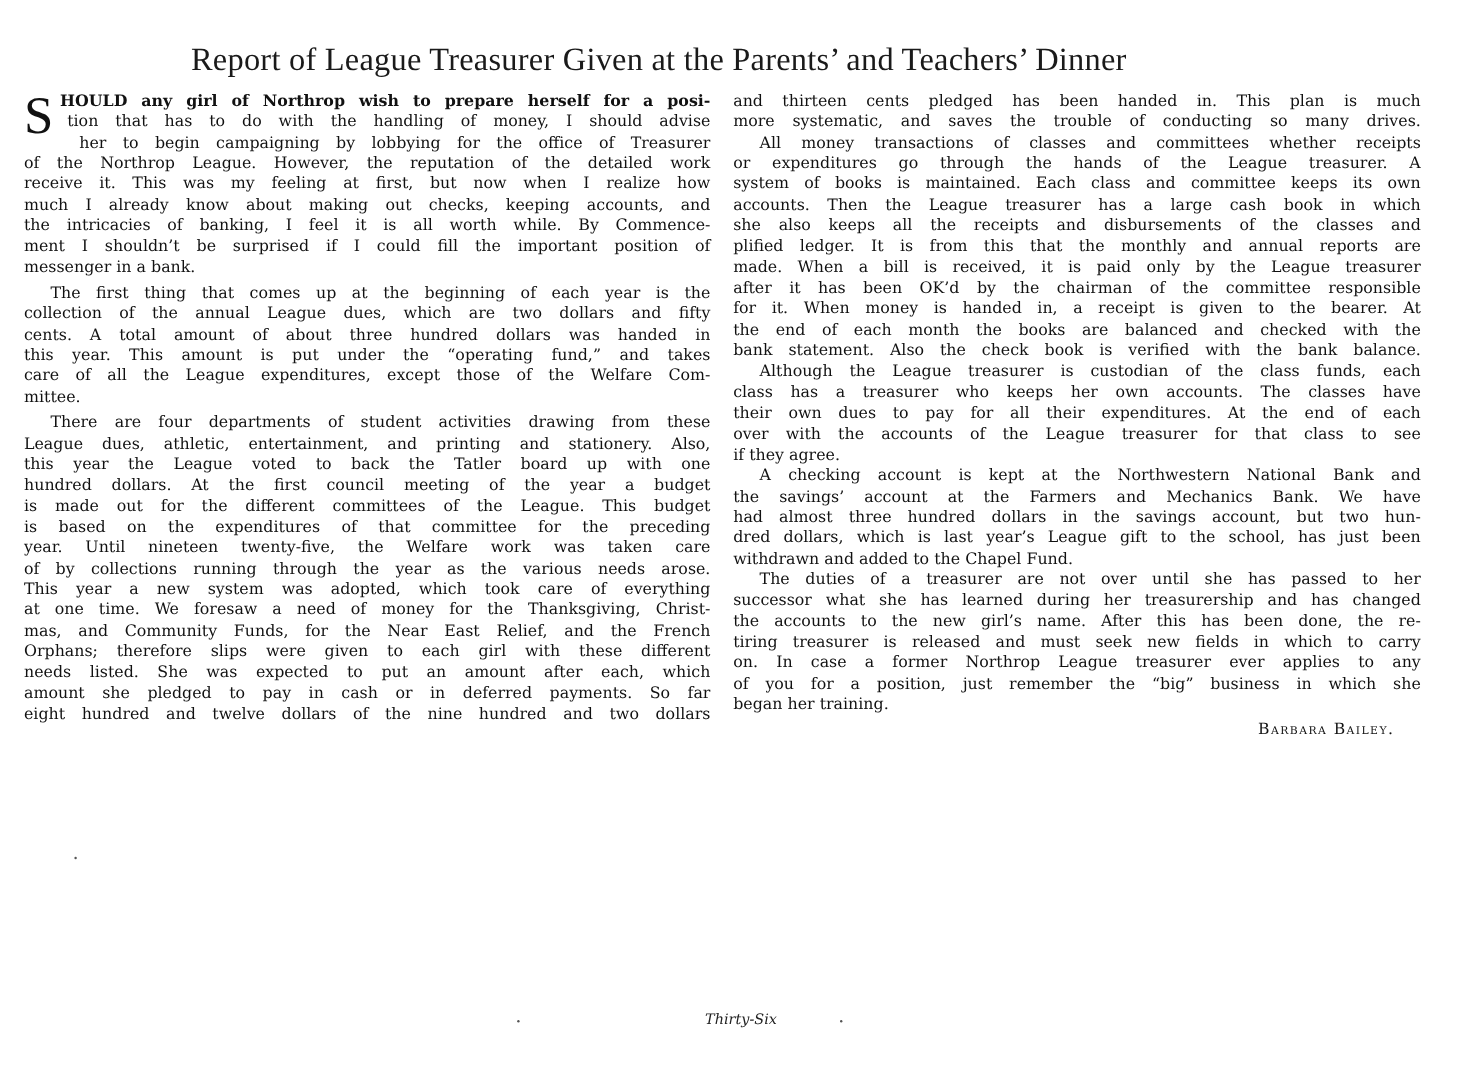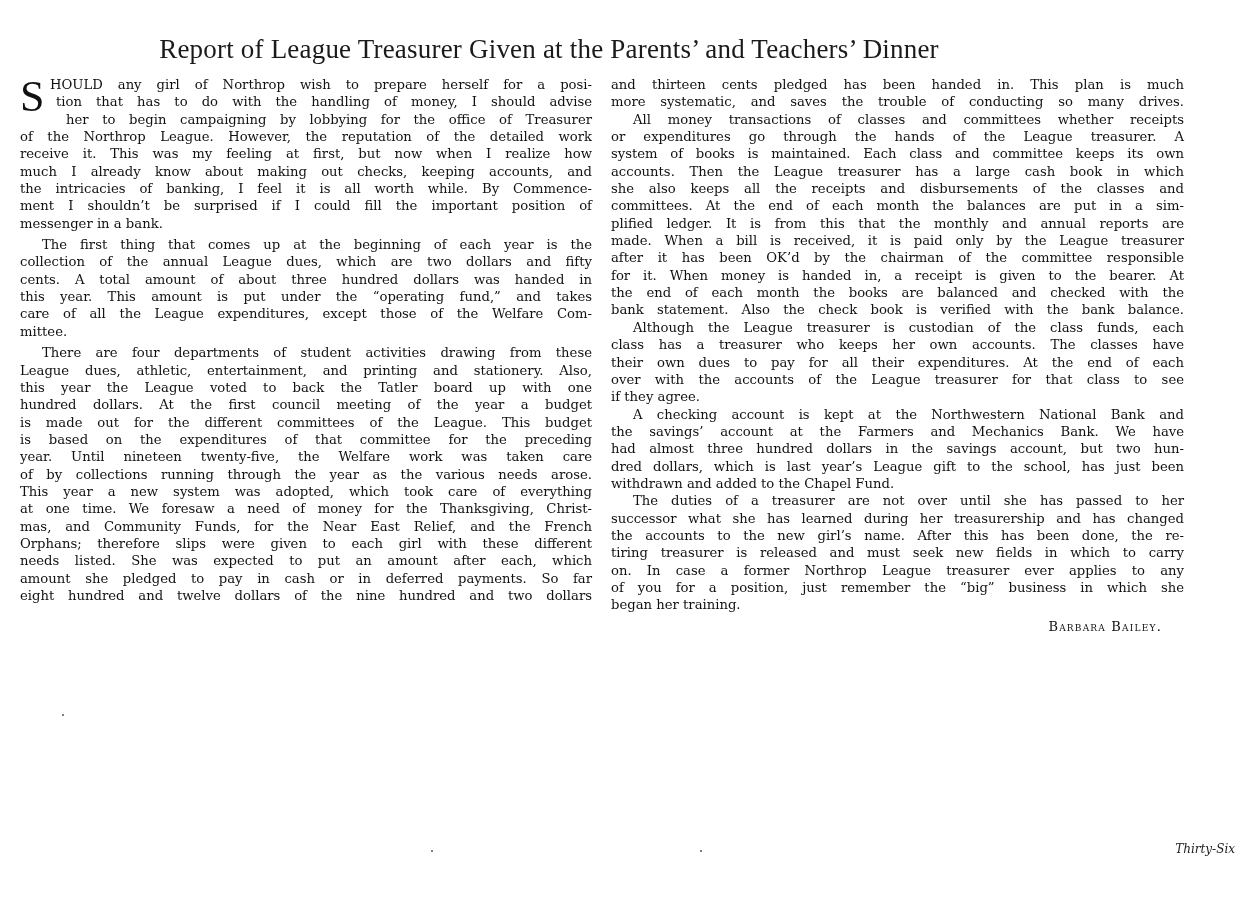--- a/index.html
+++ b/index.html
@@ -35,34 +35,34 @@
       font-family: "Liberation Serif", "DejaVu Serif", serif;
       font-size: 44px; line-height: 40px; color: #111;
     }
     .sig {
       display: block; text-align: right; margin-top: 4px;
       font-variant: small-caps; letter-spacing: 1.2px; font-size: 13px;
       padding-right: 22px;
     }
     .folio {
       position: absolute; top: 842px; left: 0; width: 1235px;
-      text-align: right; font-style: italic; font-size: 12px;
+      text-align: center; font-style: italic; font-size: 12px;
       font-family: "DejaVu Serif", serif; color: #222;
     }
     .speck { position: absolute; width: 2px; height: 2px; background: #555; border-radius: 1px; }
   </style>
 </head>
 <body>
 
 <div class="title">Report of League Treasurer Given at the Parents’ and Teachers’ Dinner</div>
 
 <div class="col left">
   <span class="dropcap">S</span>
   <div id="left-lines">
-      <span class="line" style="padding-left: 30px;">HOULD any girl of Northrop wish to prepare herself for a posi-</span>
+      <span class="line" style="padding-left: 30px; font-weight: bold;">HOULD any girl of Northrop wish to prepare herself for a posi-</span>
       <span class="line" style="padding-left: 36px;">tion that has to do with the handling of money, I should advise</span>
       <span class="line" style="padding-left: 46px;">her to begin campaigning by lobbying for the office of Treasurer</span>
       <span class="line">of the Northrop League. However, the reputation of the detailed work</span>
       <span class="line">receive it. This was my feeling at first, but now when I realize how</span>
       <span class="line">much I already know about making out checks, keeping accounts, and</span>
       <span class="line">the intricacies of banking, I feel it is all worth while. By Commence-</span>
       <span class="line">ment I shouldn’t be surprised if I could fill the important position of</span>
       <span class="line last">messenger in a bank.</span>
       <div class="para-gap"></div>
       <span class="line indent">The first thing that comes up at the beginning of each year is the</span>
@@ -92,21 +92,20 @@
 
 <div class="col right">
   <div id="right-lines">
       <span class="line">and thirteen cents pledged has been handed in. This plan is much</span>
       <span class="line">more systematic, and saves the trouble of conducting so many drives.</span>
       <span class="line indent">All money transactions of classes and committees whether receipts</span>
       <span class="line">or expenditures go through the hands of the League treasurer. A</span>
       <span class="line">system of books is maintained. Each class and committee keeps its own</span>
       <span class="line">accounts. Then the League treasurer has a large cash book in which</span>
       <span class="line">she also keeps all the receipts and disbursements of the classes and</span>
-      <span class="line">committees. At the end of each month the balances are put in a sim-</span>
       <span class="line">plified ledger. It is from this that the monthly and annual reports are</span>
       <span class="line">made. When a bill is received, it is paid only by the League treasurer</span>
       <span class="line">after it has been OK’d by the chairman of the committee responsible</span>
       <span class="line">for it. When money is handed in, a receipt is given to the bearer. At</span>
       <span class="line">the end of each month the books are balanced and checked with the</span>
       <span class="line">bank statement. Also the check book is verified with the bank balance.</span>
       <span class="line indent">Although the League treasurer is custodian of the class funds, each</span>
       <span class="line">class has a treasurer who keeps her own accounts. The classes have</span>
       <span class="line">their own dues to pay for all their expenditures. At the end of each</span>
       <span class="line">over with the accounts of the League treasurer for that class to see</span>

